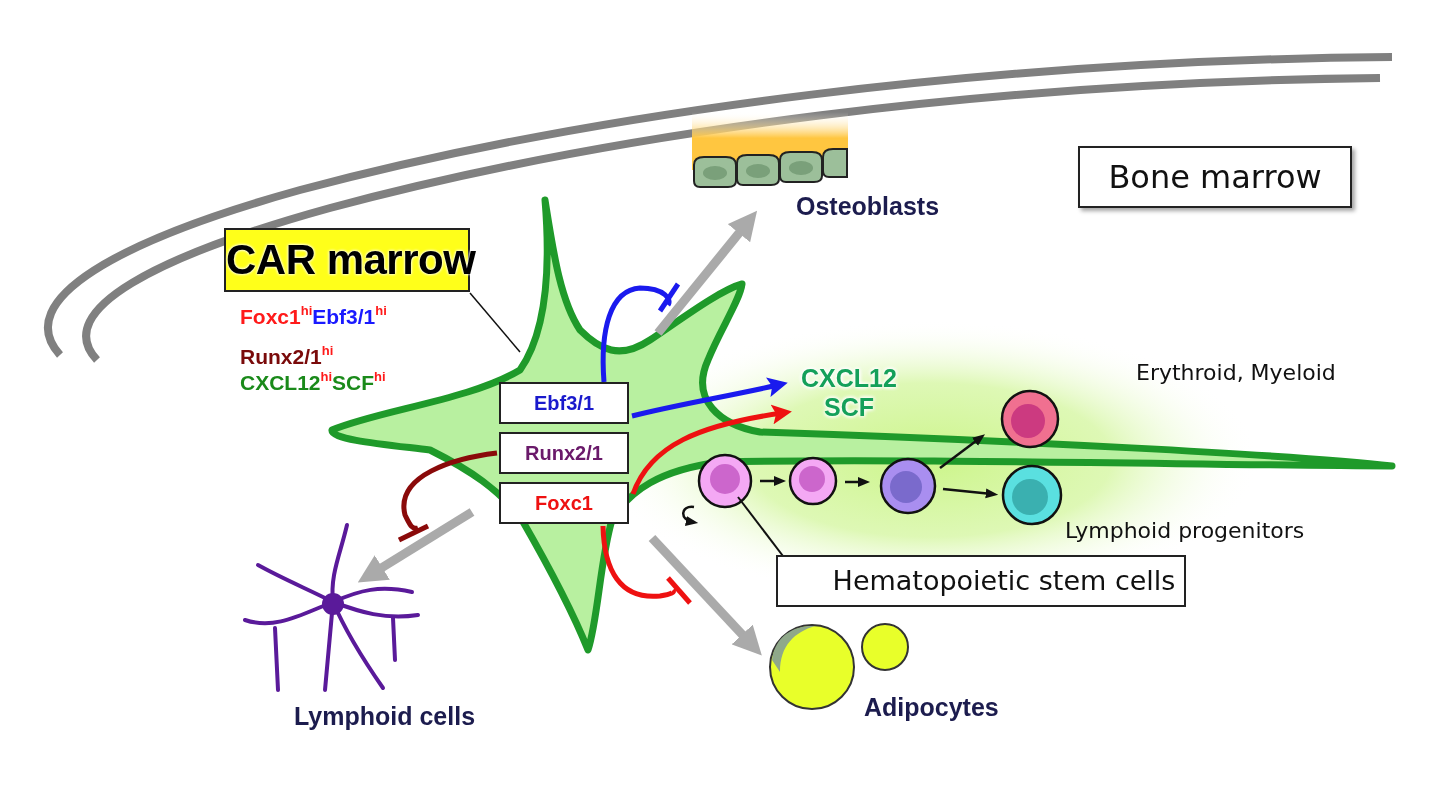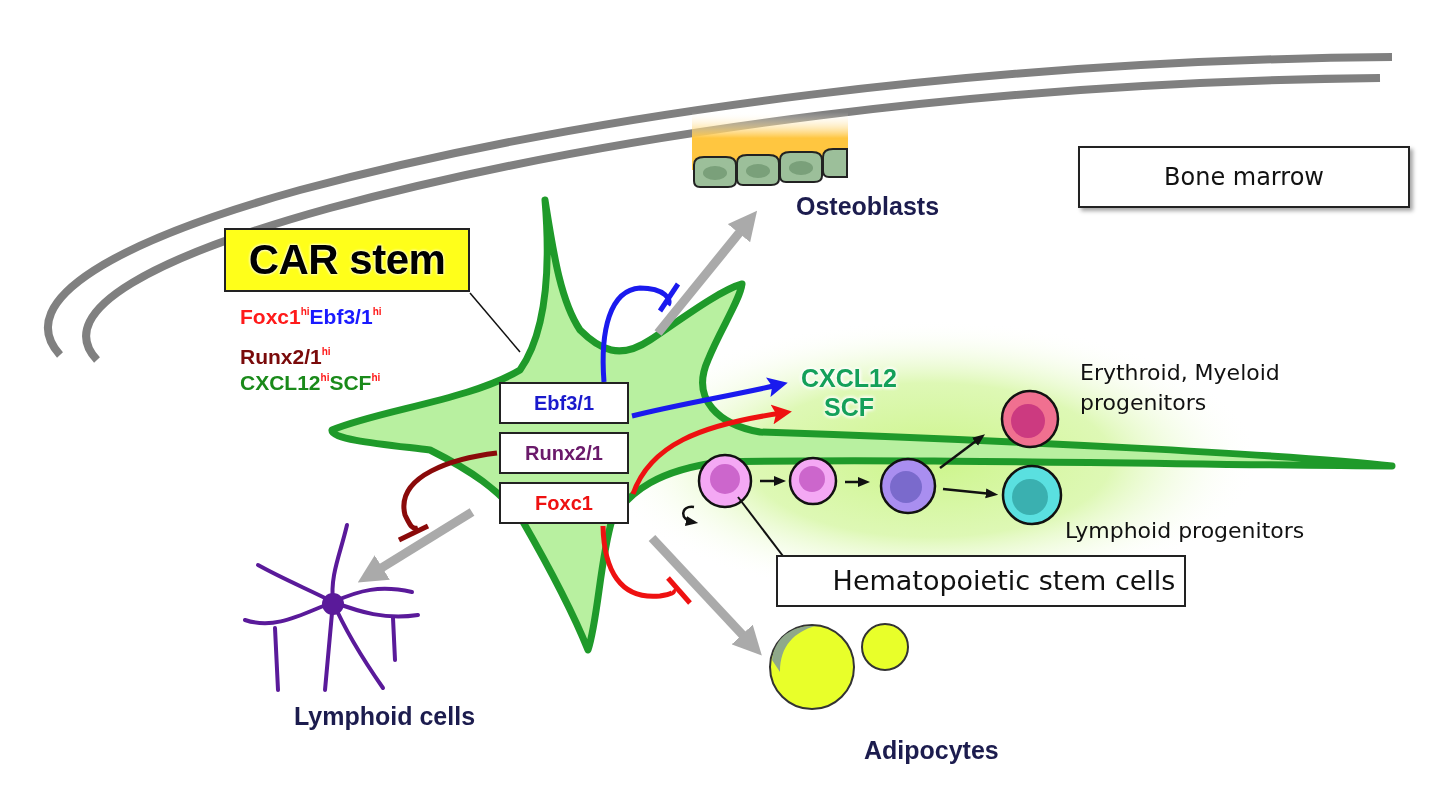--- a/index.html
+++ b/index.html
@@ -3,25 +3,25 @@
 <meta charset="utf-8">
 <style>
   html, body { margin:0; padding:0; background:#ffffff; }
   body { width:1432px; height:803px; position:relative; overflow:hidden; font-family:"Liberation Sans", sans-serif; }
   #stage { position:absolute; left:0; top:0; width:1432px; height:803px; }
   .abs { position:absolute; white-space:nowrap; }
   .car-title { left:224px; top:228px; width:246px; height:64px; background:#ffff1a; border:2px solid #222; box-sizing:border-box;
      font-size:42px; font-weight:bold; color:#000; text-align:center; line-height:60px; letter-spacing:-0.5px;
      text-shadow: 0 0 3px #fff, 0 0 3px #fff; }
   .marker-line { font-size:21px; font-weight:bold; line-height:26px; }
-  .marker-line sup { font-size:10px; vertical-align:9px; line-height:0; }
+  .marker-line sup { font-size:13px; vertical-align:9px; line-height:0; }
   .tf-box { width:130px; height:42px; background:#fff; border:2px solid #222; box-sizing:border-box; text-align:center;
      line-height:38px; font-size:20px; font-weight:bold; }
   .label-box { background:#fff; border:2px solid #222; box-sizing:border-box; font-family:"DejaVu Sans", sans-serif; color:#111; }
-  .bm-box { left:1078px; top:146px; width:332px; height:62px; font-size:24px; line-height:58px; text-align:center;
+  .bm-box { left:1078px; top:146px; width:274px; height:62px; font-size:32px; line-height:58px; text-align:center;
      box-shadow:3px 3px 4px rgba(0,0,0,0.35); }
   .hsc-box { left:776px; top:555px; width:410px; height:52px; font-size:27px; line-height:48px; text-align:center;padding-left:46px; }
   .cxcl { font-size:25px; font-weight:bold; color:#14a05a; text-align:center; line-height:29px;
      text-shadow: 0 0 4px #fff, 0 0 4px #fff, 0 0 4px #fff; }
   .prog { font-family:"DejaVu Sans", sans-serif; font-size:22px; color:#111; line-height:30px; }
   .cell-label { font-size:25px; font-weight:bold; color:#1c1c4e; }
 </style>
 </head>
 <body>
 
@@ -152,21 +152,21 @@
   <g>
     <circle cx="1030" cy="419" r="28" fill="#f07090" stroke="#111" stroke-width="2.5"></circle>
     <circle cx="1028" cy="421" r="17" fill="#cc3a80"></circle>
   </g>
   <g>
     <circle cx="1032" cy="495" r="29" fill="#5ae0e0" stroke="#111" stroke-width="2.5"></circle>
     <circle cx="1030" cy="497" r="18" fill="#3ab0b0"></circle>
   </g>
 </svg>
 
-<div class="abs car-title">CAR stem</div>
+<div class="abs car-title">CAR marrow</div>
 
 <div class="abs" style="left:240px;top:304px;">
   <div class="marker-line">
     <span style="color:#ff1a1a"><span>Foxc1</span><sup>hi</sup></span><span style="color:#1a1aff"><span>Ebf3/1</span><sup style="color:#ff1a1a">hi</sup></span>
   </div>
   <div class="marker-line" style="margin-top:14px;">
     <span style="color:#7a0a0a"><span>Runx2/1</span><sup style="color:#ff1a1a">hi</sup></span>
   </div>
   <div class="marker-line" style="">
     <span style="color:#1a8a1a"><span>CXCL12</span><sup style="color:#ff1a1a">hi</sup></span><span style="color:#1a8a1a"><span>SCF</span><sup style="color:#ff1a1a">hi</sup></span>
@@ -179,22 +179,21 @@
 
 <div class="abs cxcl" style="left:786px;top:364px;width:126px;">
   <div>CXCL12</div>
   <div>SCF</div>
 </div>
 
 <div class="abs label-box bm-box">Bone marrow</div>
 
 <div class="abs cell-label" style="left:796px;top:192px;">Osteoblasts</div>
 <div class="abs cell-label" style="left:294px;top:702px;">Lymphoid cells</div>
-<div class="abs cell-label" style="left:864px;top:693px;margin-top:43px;">Adipocytes</div>
+<div class="abs cell-label" style="left:864px;top:693px;">Adipocytes</div>
 
 <div class="abs label-box hsc-box">Hematopoietic stem cells</div>
 
-<div class="abs prog" style="left:1080px;top:358px;">
+<div class="abs prog" style="left:1136px;top:358px;">
   <div>Erythroid, Myeloid</div>
-  <div>progenitors</div>
 </div>
 <div class="abs prog" style="left:1065px;top:516px;">Lymphoid progenitors</div>
 </div>
 
 </body></html>

